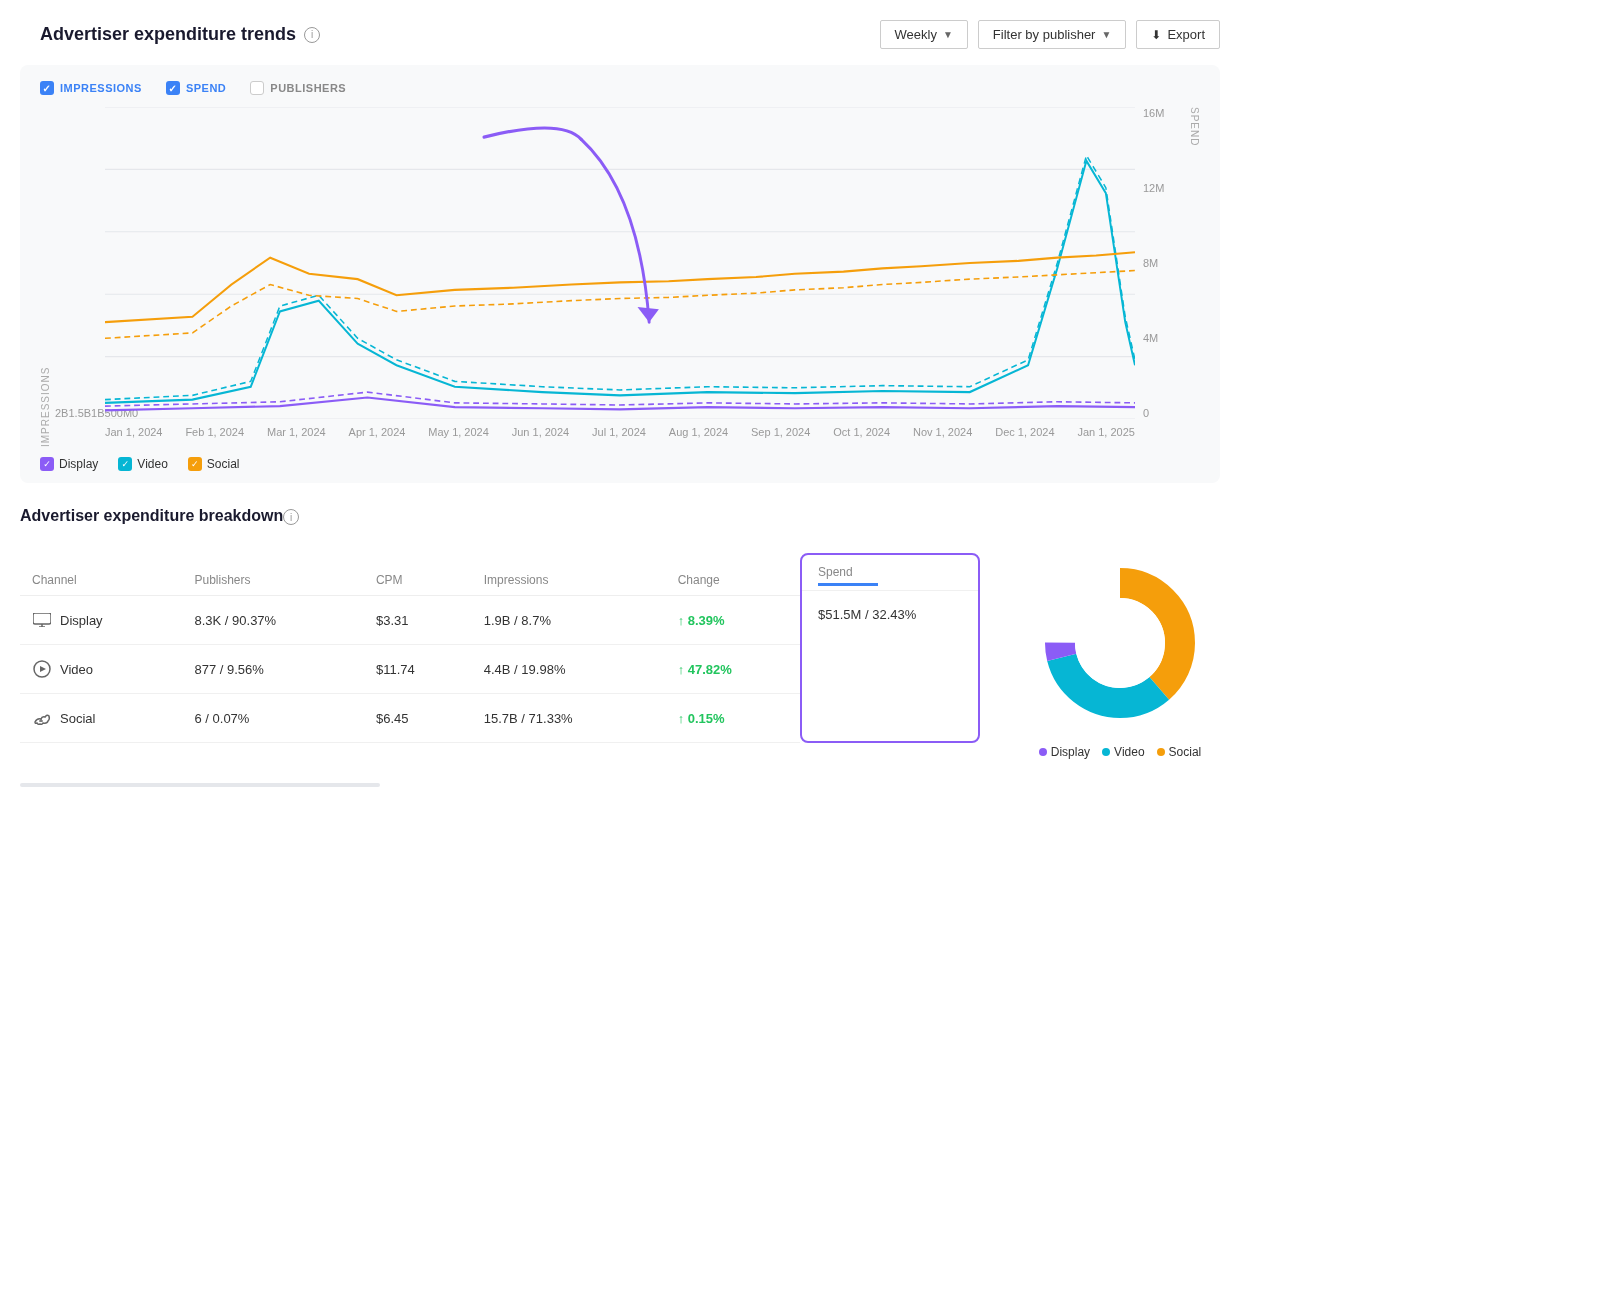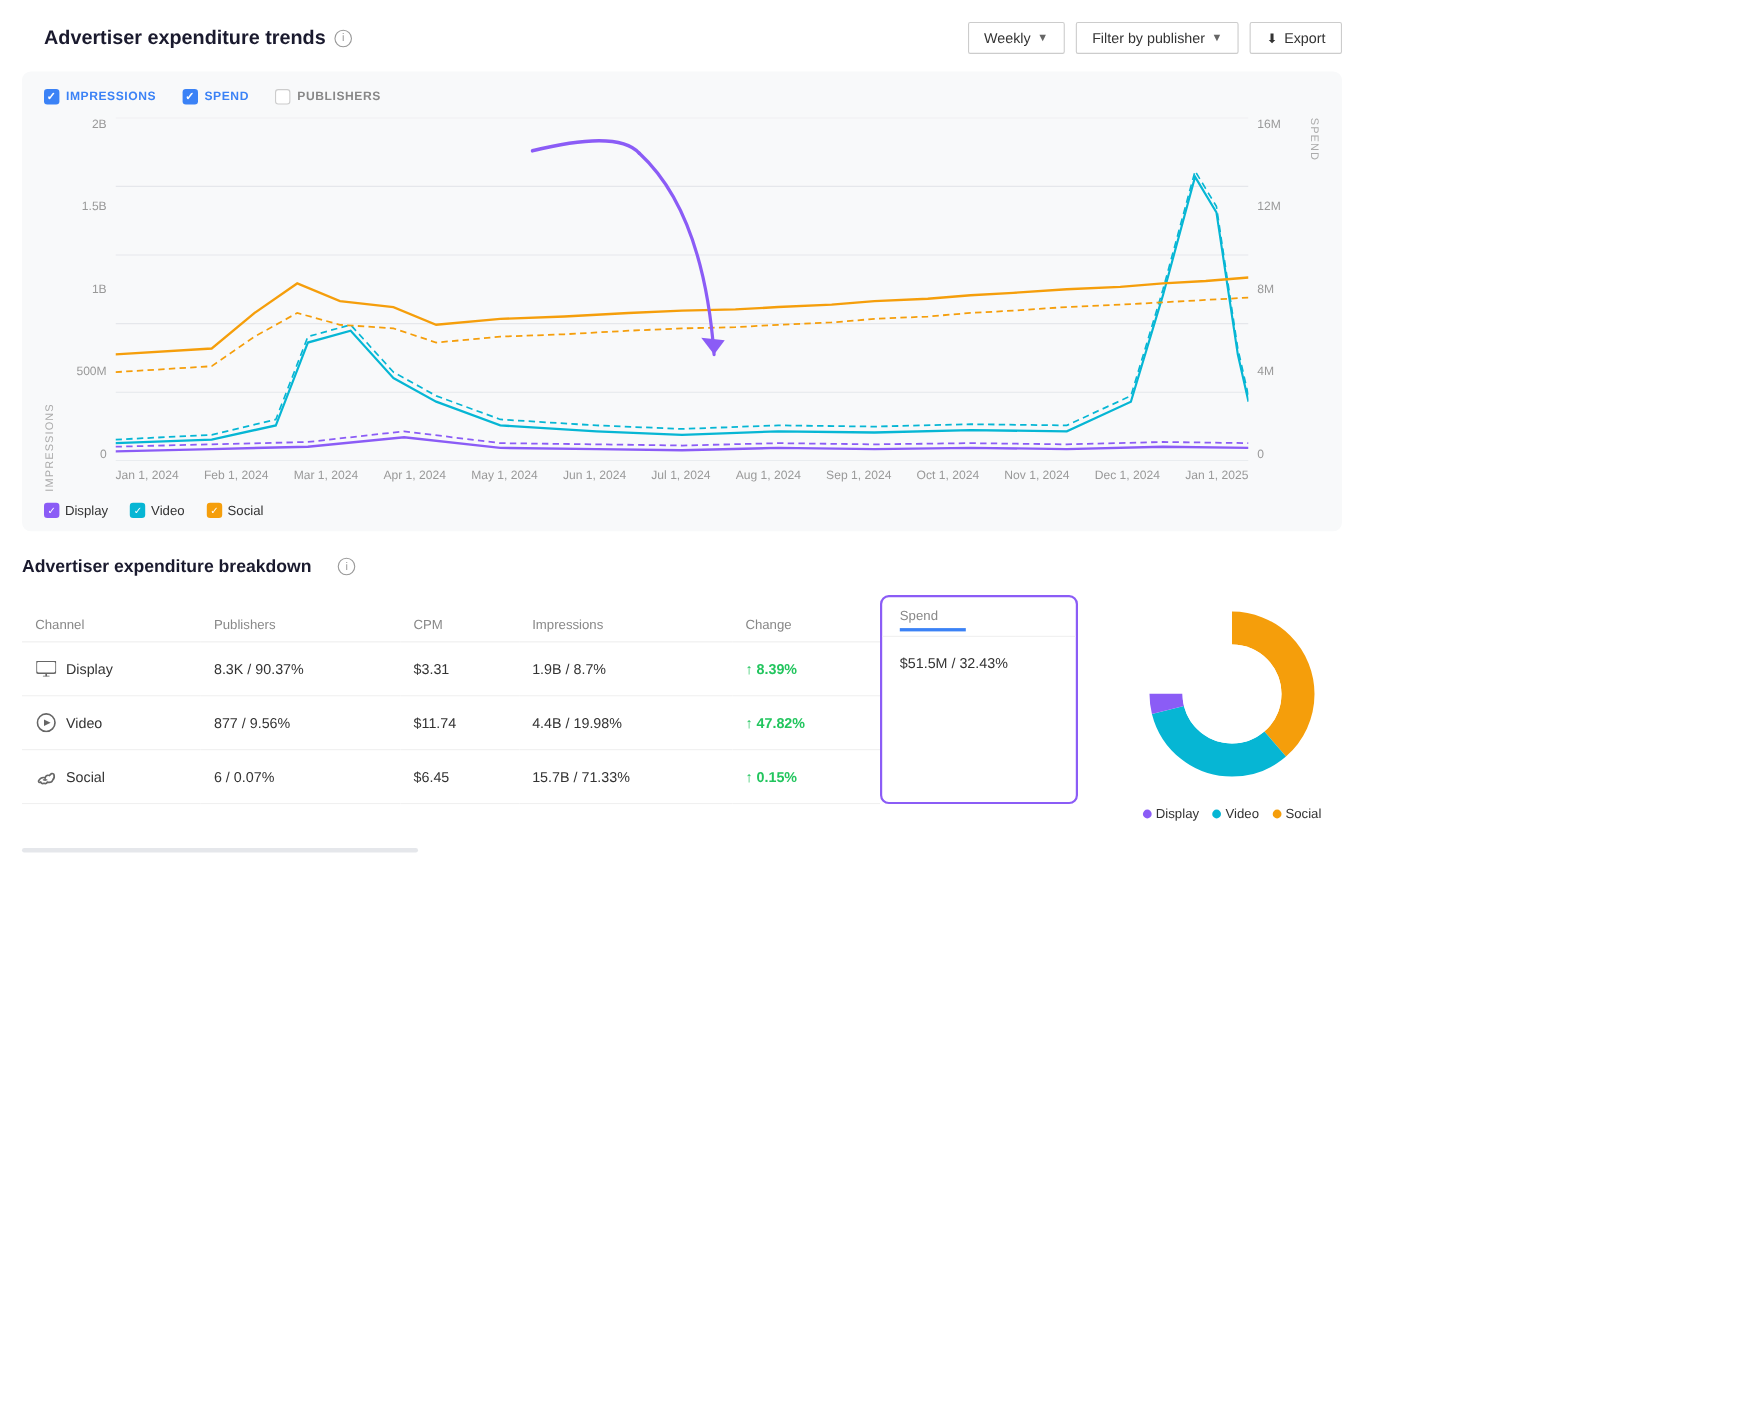--- a/index.html
+++ b/index.html
@@ -95,21 +95,21 @@
     .checkbox.unchecked { border: 1.5px solid #ccc; background: #fff; }
 
     .chart-area {
       position: relative;
       height: 340px;
       display: flex;
     }
     .y-axis-left {
       width: 50px;
       display: flex;
-      flex-direction: column;
+      flex-direction: row;
       justify-content: space-between;
       align-items: flex-end;
       padding-right: 8px;
       font-size: 11px;
       color: #999;
       padding-bottom: 28px;
     }
     .y-axis-right {
       width: 50px;
       display: flex;
@@ -157,23 +157,23 @@
       align-items: center;
       justify-content: center;
     }
 
     
     .breakdown-section {
       margin-top: 8px;
     }
     .breakdown-header {
       display: flex;
-      align-items: flex-start;
-      gap: 24px;
-      margin-bottom: 16px;
+      align-items: flex-end;
+      gap: 0;
+      margin-bottom: 28px;
     }
     .breakdown-title {
       font-size: 16px;
       font-weight: 600;
       color: #1a1a2e;
     }
 
     .breakdown-content {
       display: flex;
       gap: 40px;

